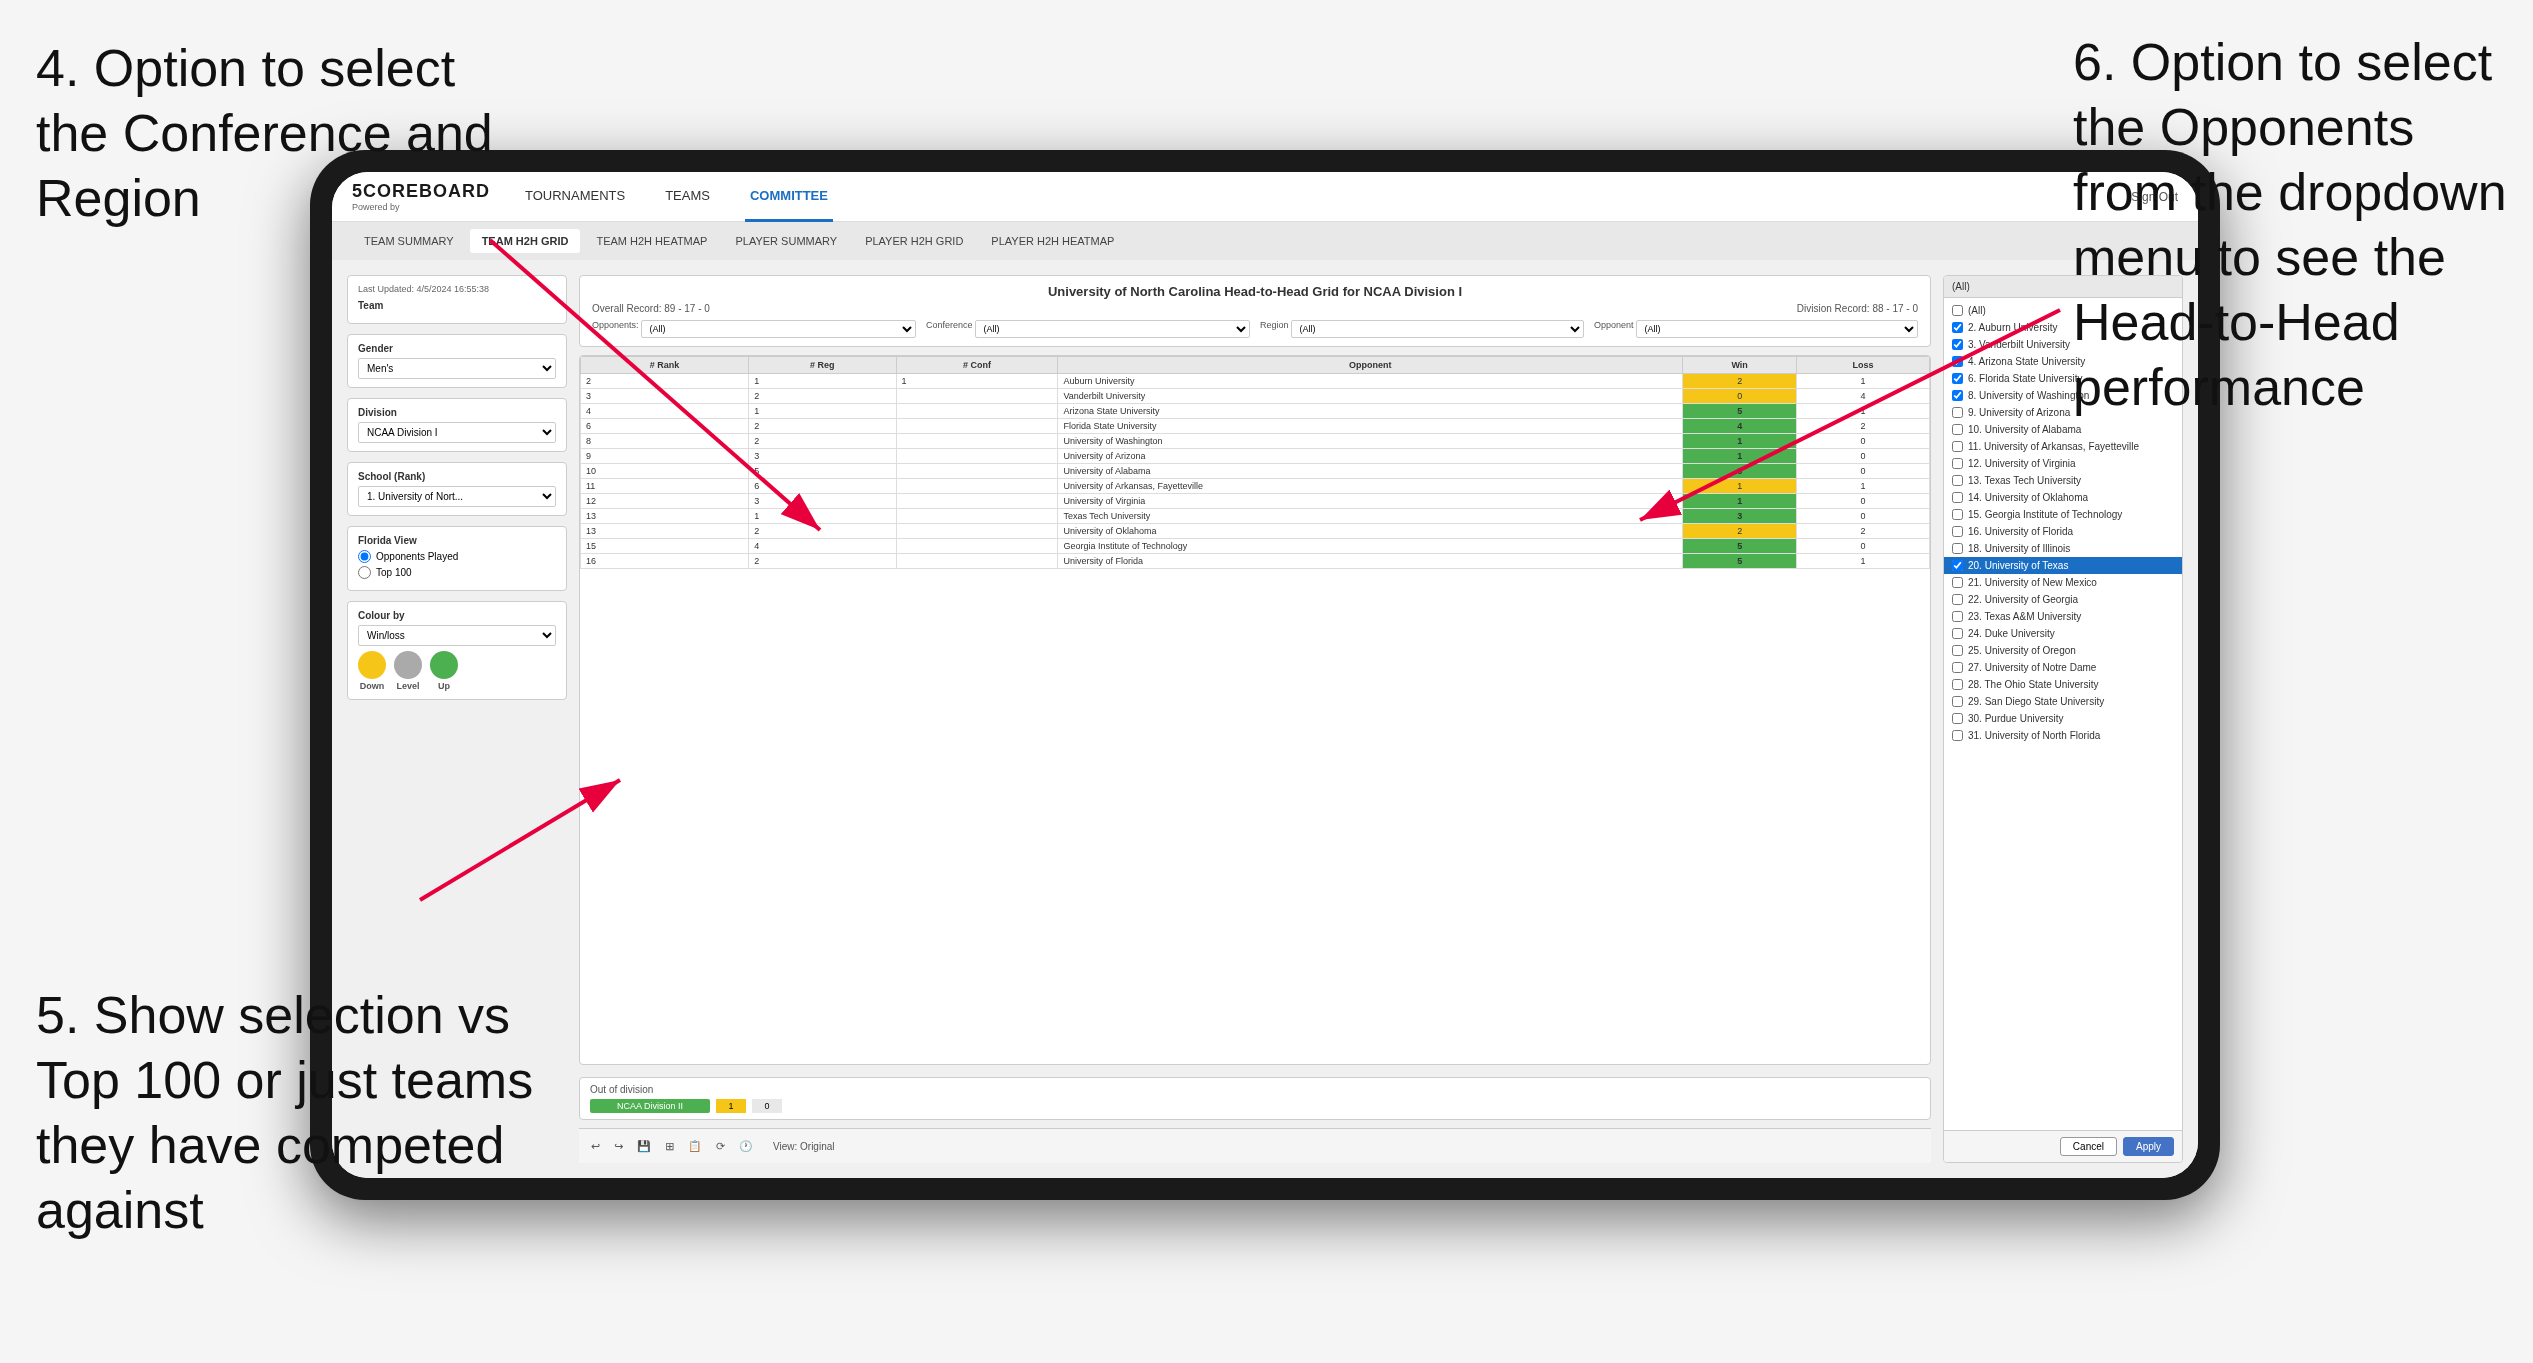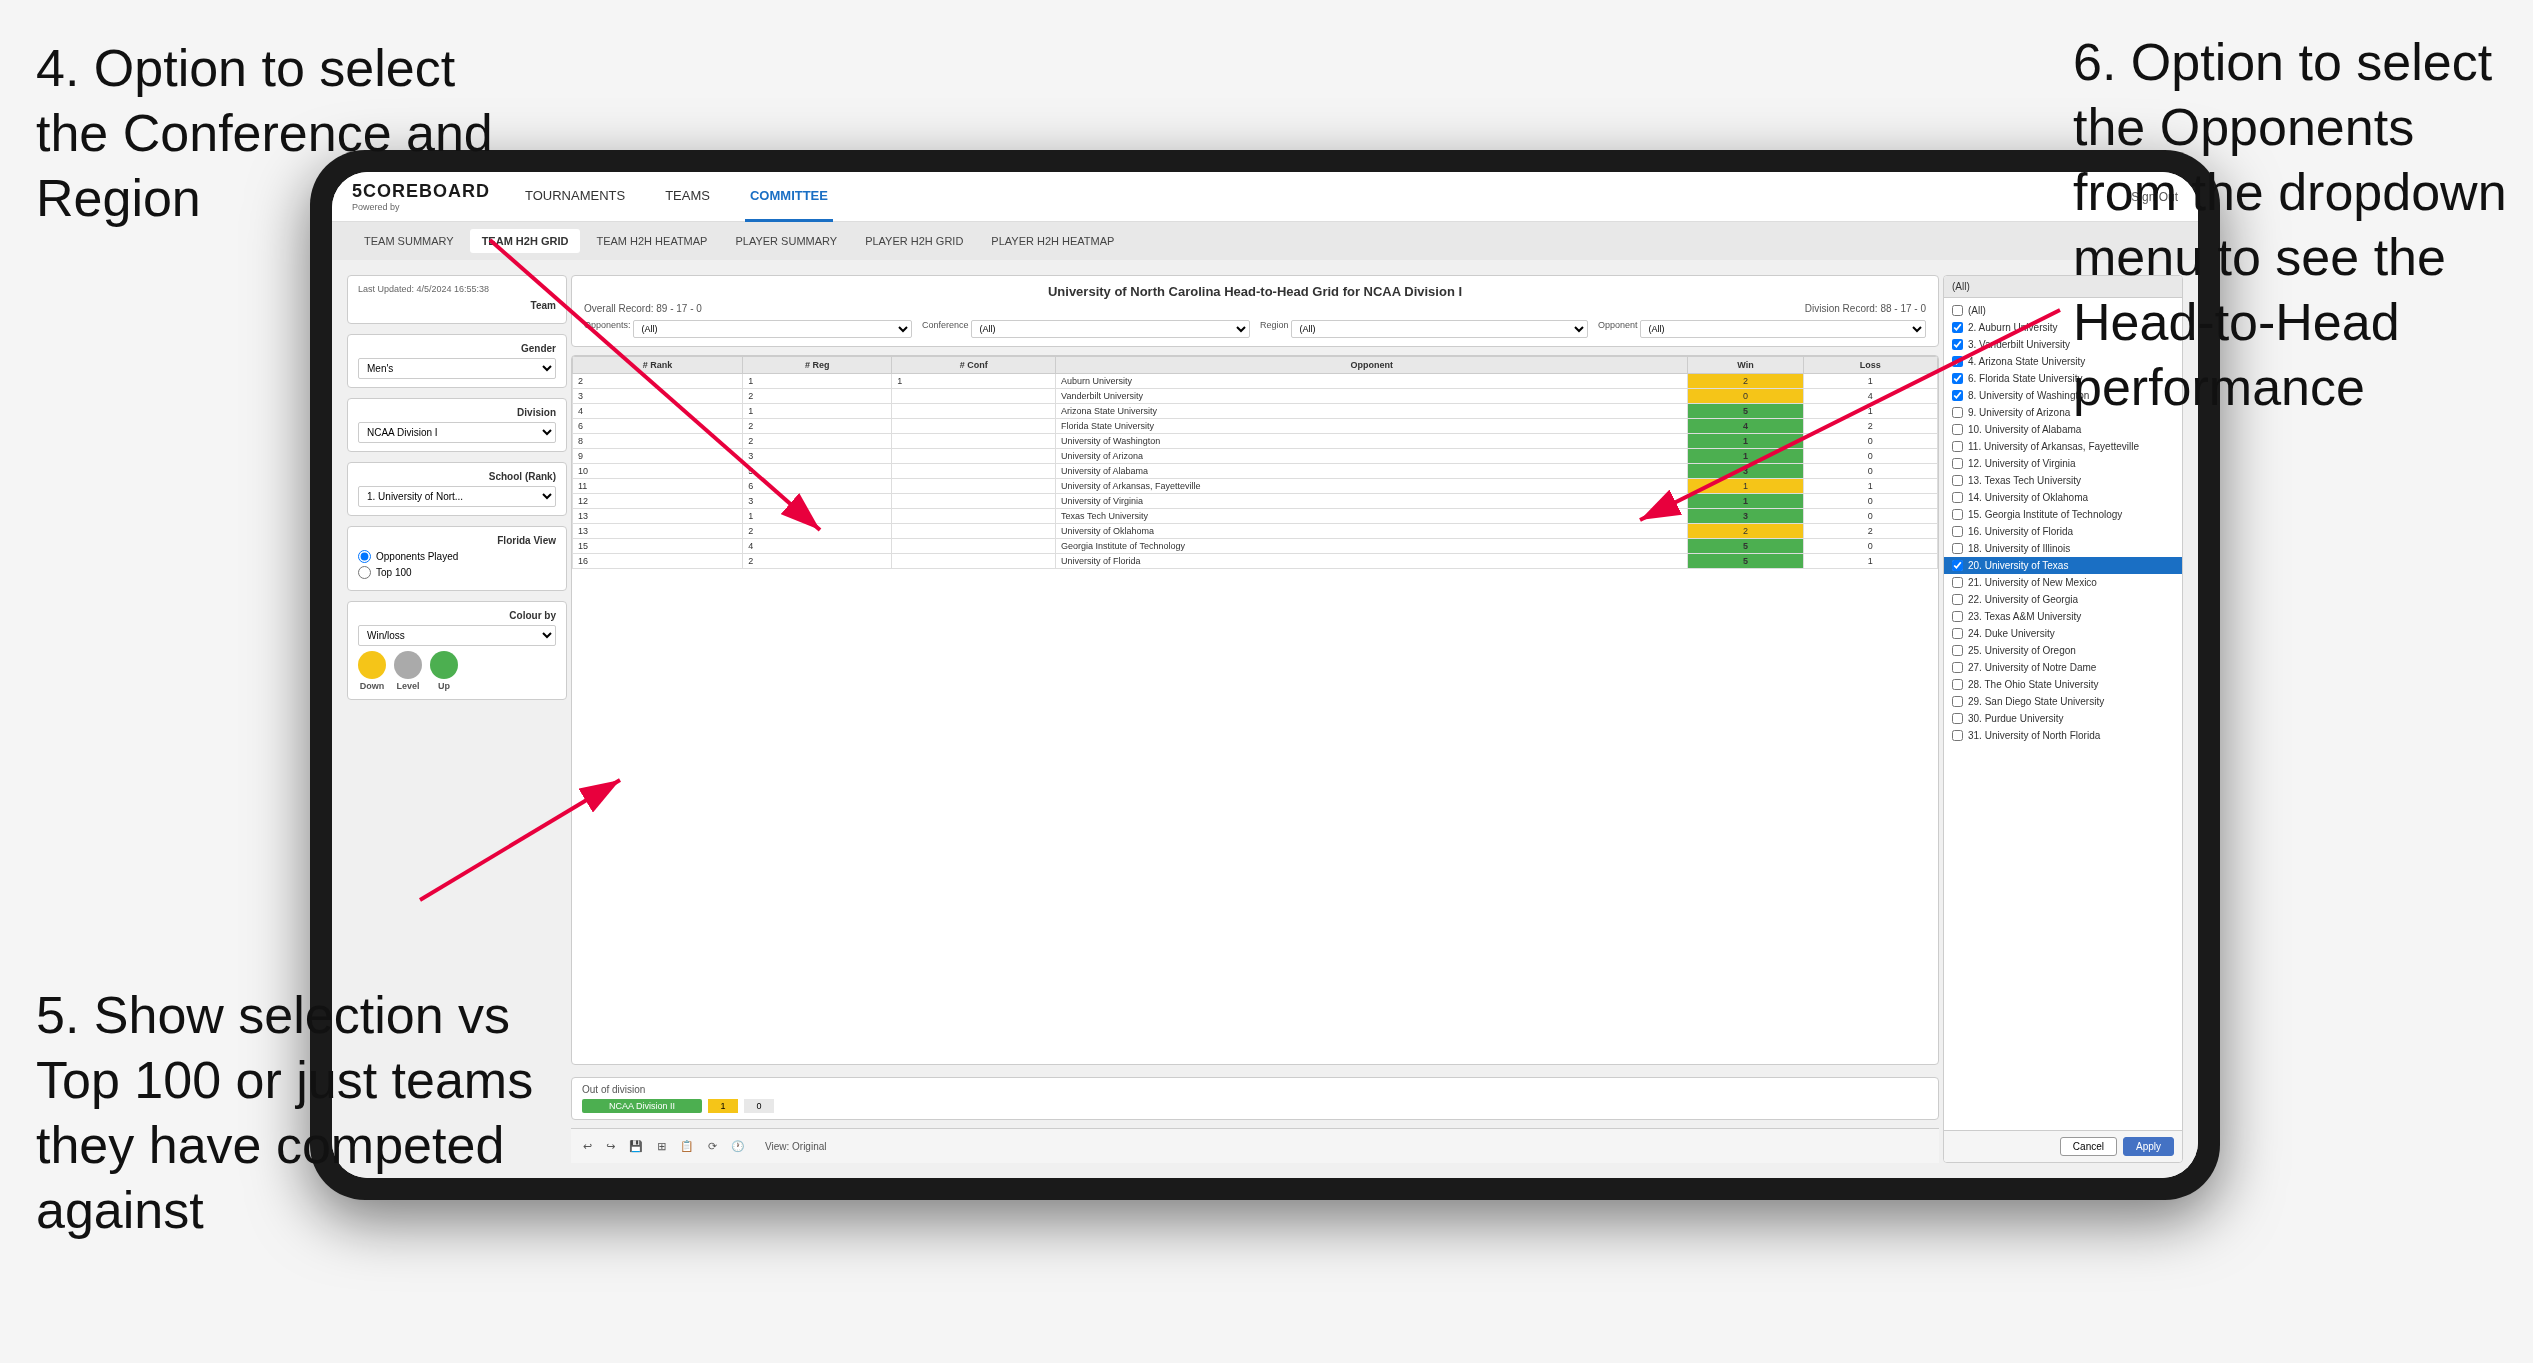--- a/index.html
+++ b/index.html
@@ -154,21 +154,21 @@
       font-weight: bold;
     }
 
     
     .main-content {
       flex: 1;
       display: flex;
       background: #f0f0f0;
       overflow: hidden;
       padding: 15px;
-      gap: 4px;
+      gap: 12px;
     }
 
     
     .sidebar {
       width: 220px;
       flex-shrink: 0;
       display: flex;
       flex-direction: column;
       gap: 10px;
     }
@@ -178,21 +178,20 @@
       border: 1px solid #ccc;
       border-radius: 4px;
       padding: 8px 10px;
     }
 
     .sidebar-label {
       font-size: 10px;
       font-weight: bold;
       color: #333;
       margin-bottom: 4px;
-      text-align: right;
     }
 
     .sidebar-select {
       width: 100%;
       font-size: 10px;
       padding: 3px 4px;
       border: 1px solid #ccc;
       border-radius: 2px;
       background: #fff;
     }

